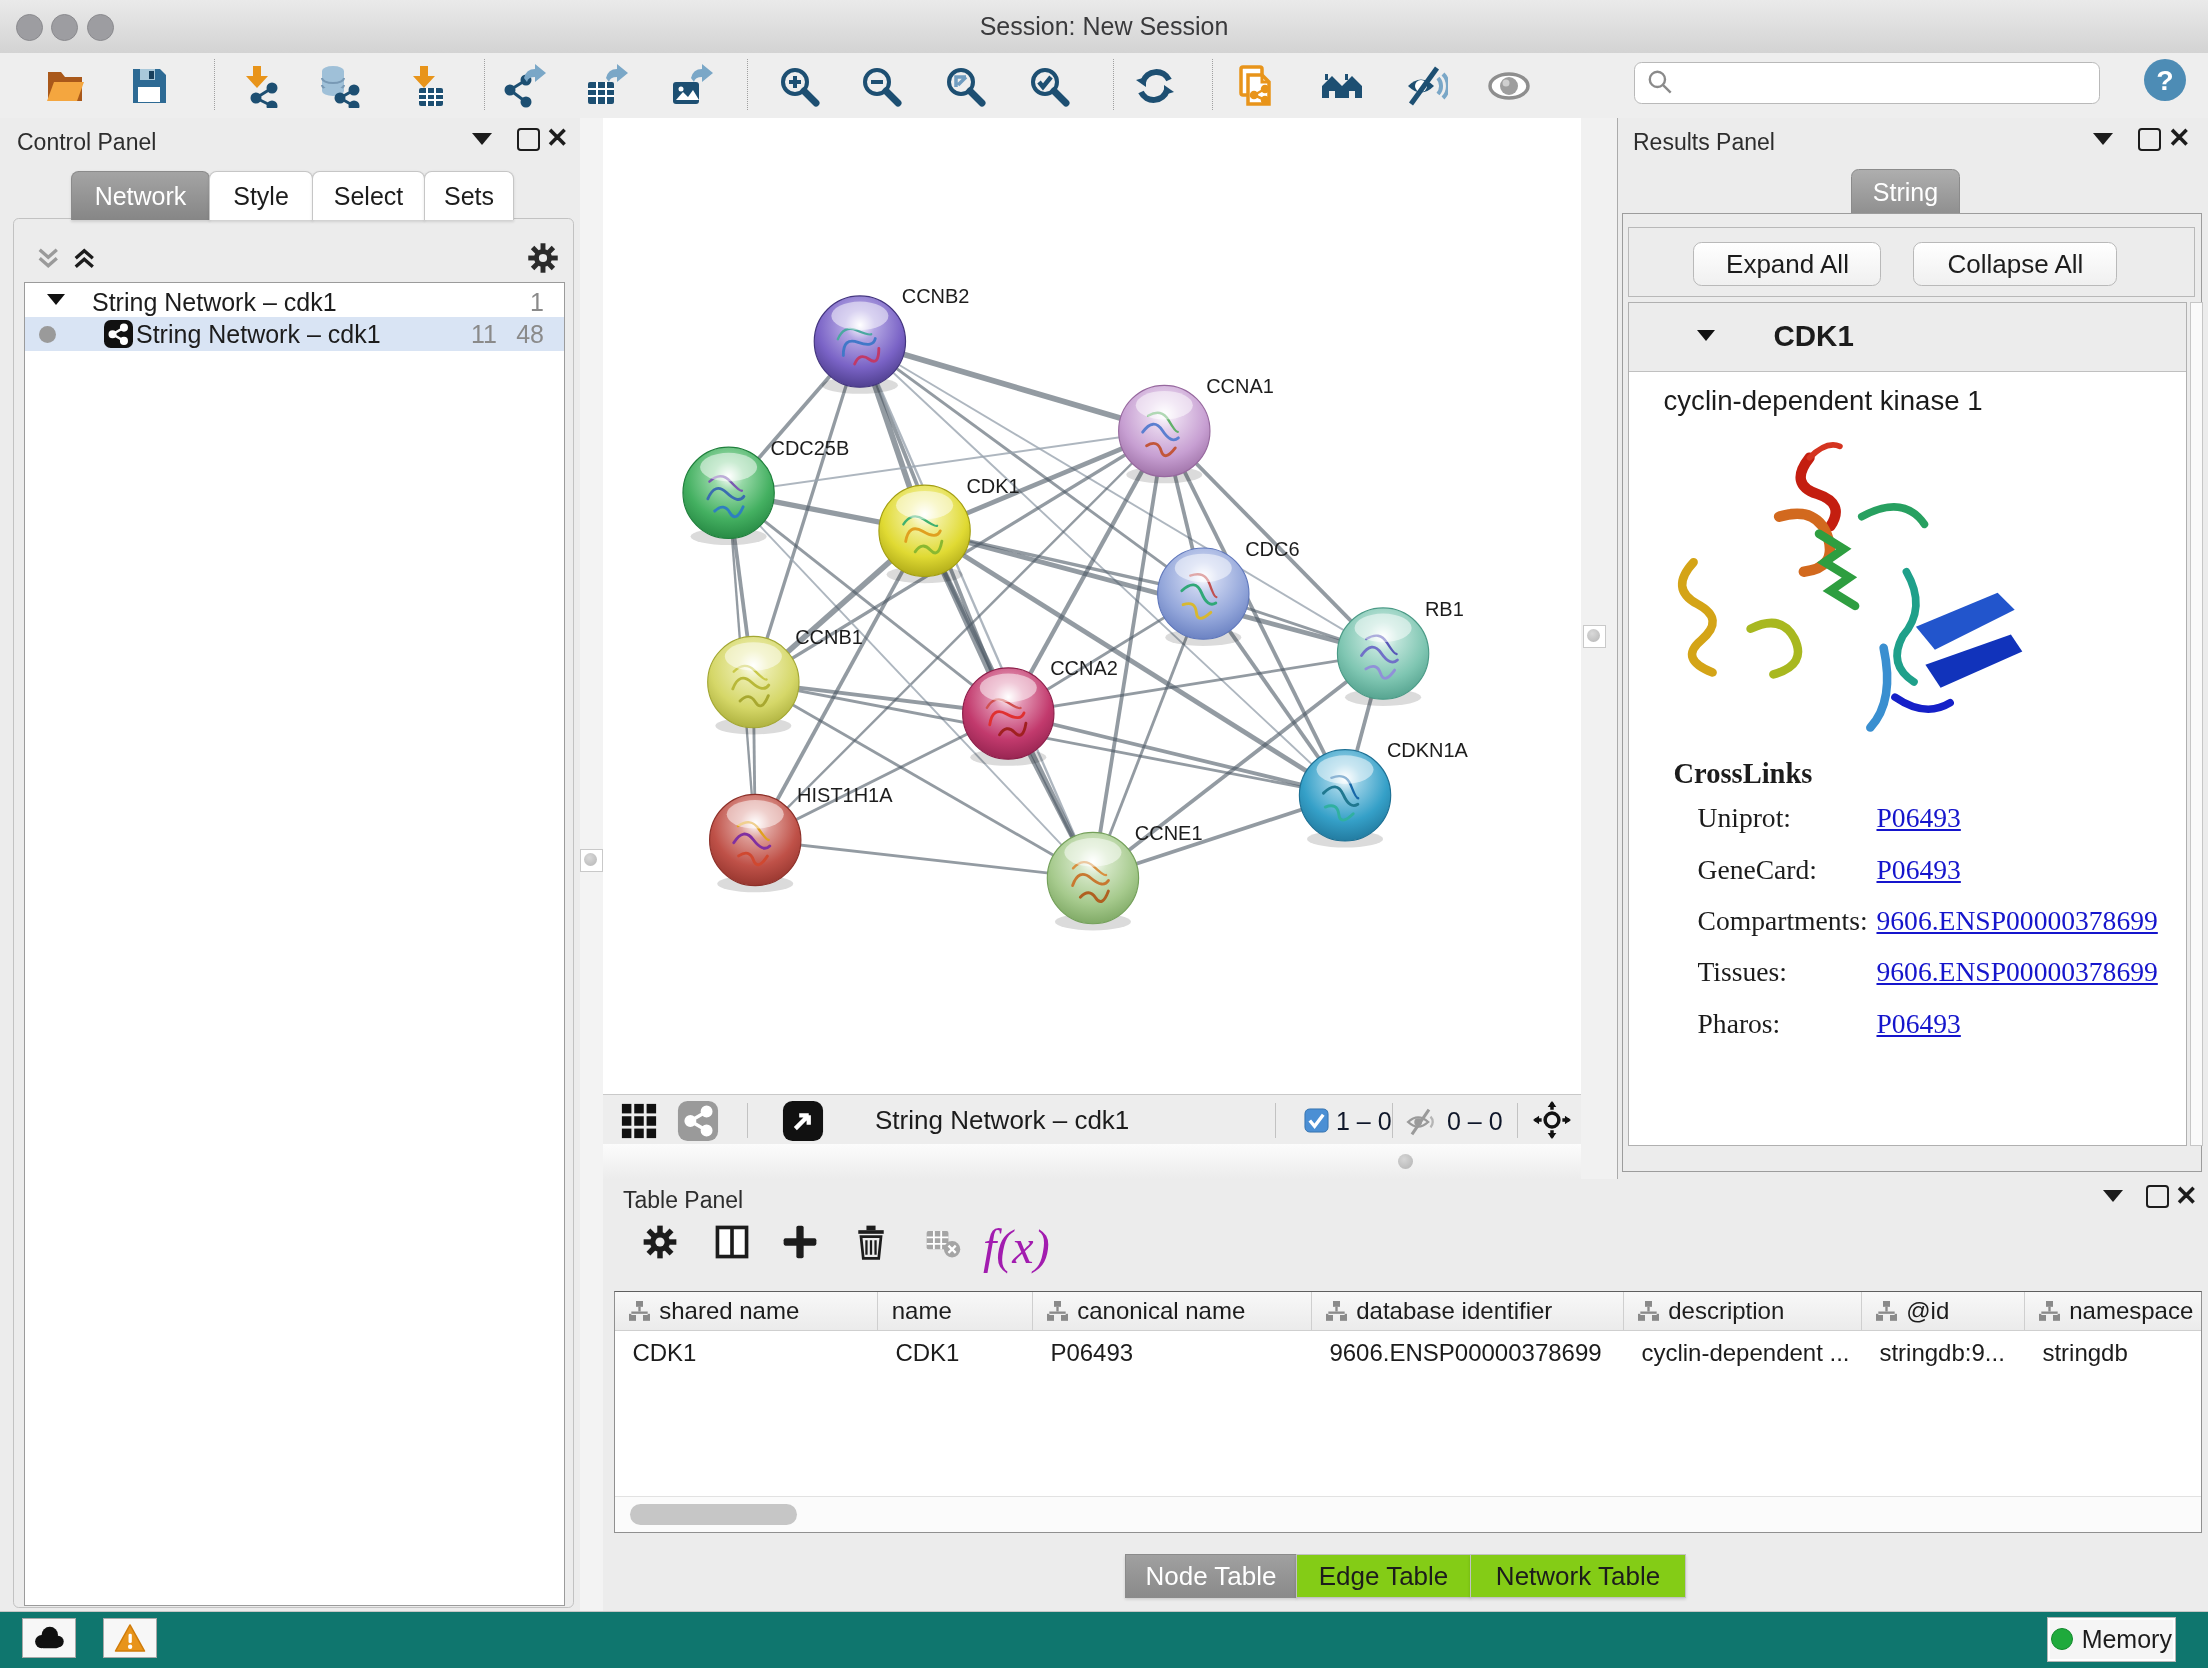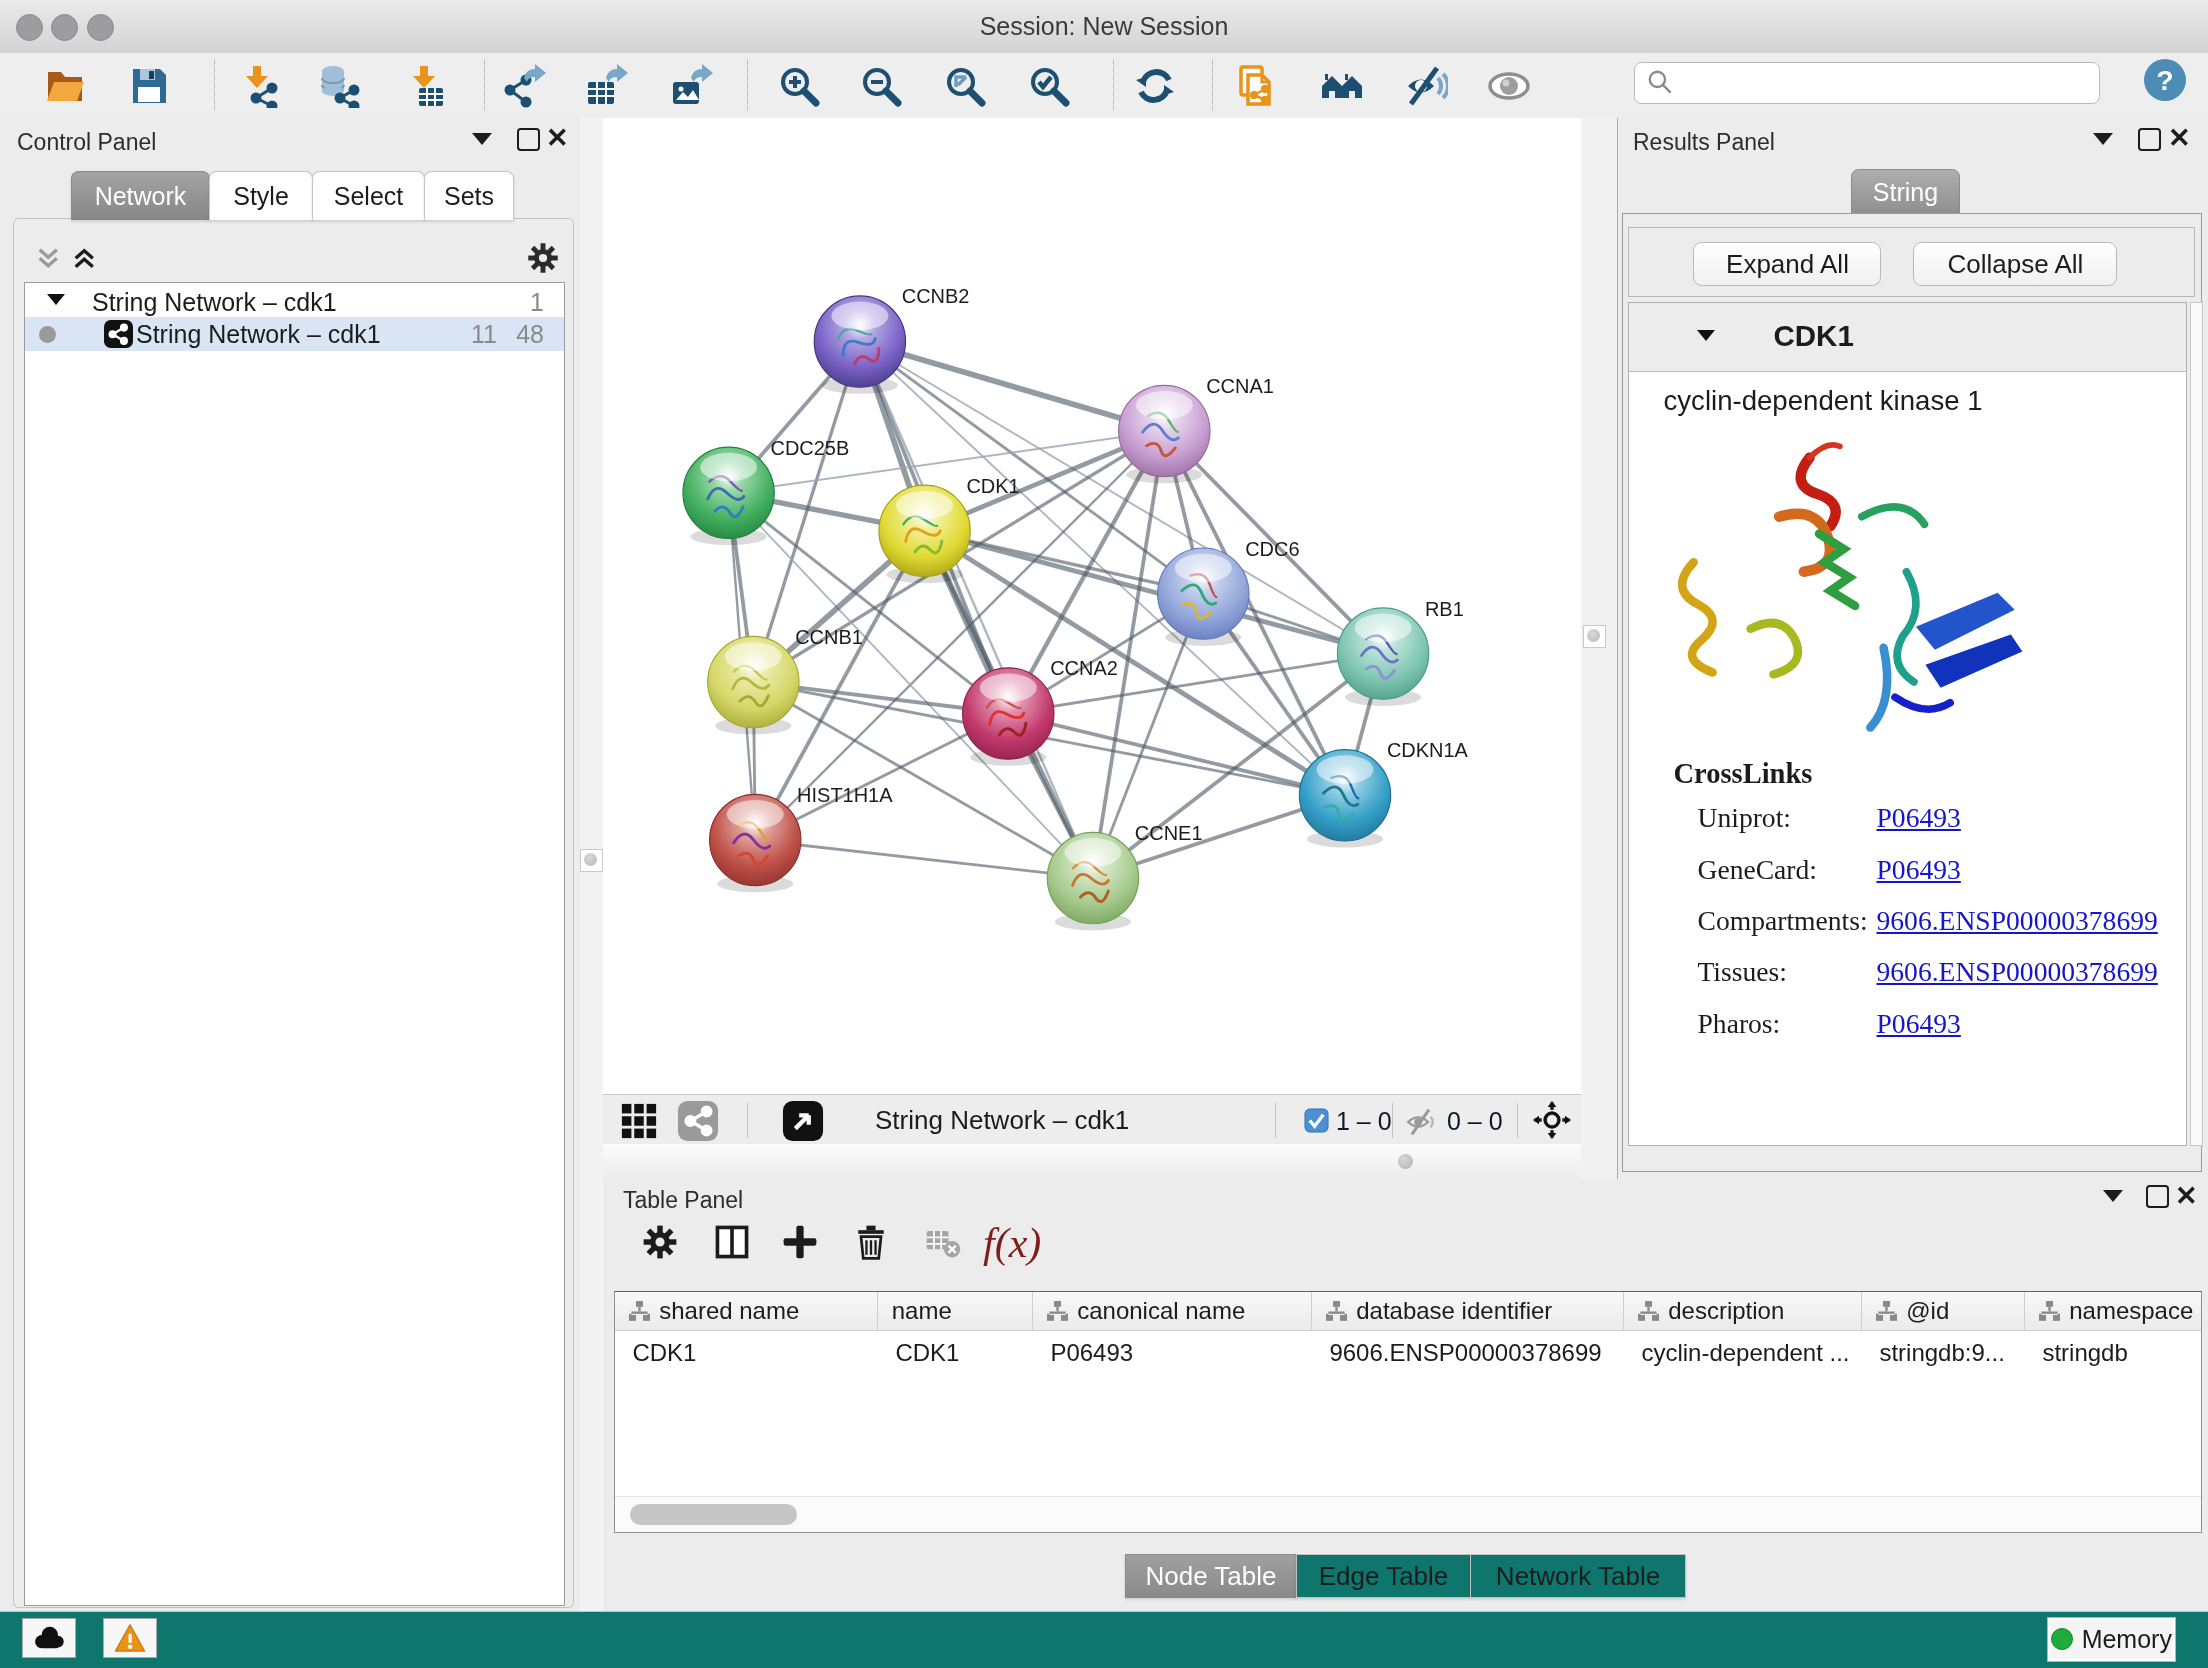--- a/index.html
+++ b/index.html
@@ -91,21 +91,21 @@
   #tbl-head{position:absolute;left:0;top:0;height:38px;display:flex;
     background:linear-gradient(#f8f8f8,#ebebeb);border-bottom:1px solid #cfcfcf;}
   .hcell{height:38px;display:flex;align-items:center;justify-content:flex-start;
     border-right:1px solid #cfcfcf;font-size:24px;box-sizing:border-box;padding-left:13.3px;gap:9.5px;}
   #tbl-body{position:absolute;left:0;top:39px;display:flex;}
   .bcell{font-size:24px;padding:7.6px 0 0 17px;box-sizing:border-box;height:38px;
     white-space:nowrap;overflow:hidden;}
   #tbl-hscroll{position:absolute;left:0;top:204px;width:100%;height:35px;background:#fbfbfb;
     border-top:1px solid #e2e2e2;}
   #tbl-thumb{position:absolute;left:14.3px;top:6.7px;width:167px;height:21px;border-radius:10.5px;background:#c6c6c6;}
-  .btab{position:absolute;top:375px;height:42px;background:#0f766e;border:1px solid #c2c2c2;
+  .btab{position:absolute;top:375px;height:42px;background:#84cc16;border:1px solid #c2c2c2;
     font-size:26px;text-align:center;line-height:42px;box-shadow:0 1.9px 2.9px rgba(0,0,0,.15);}
   .btab.sel{background:linear-gradient(#a0a0a0,#8a8a8a);color:#fff;border-color:#8b8b8b;}
   
   #statusbar{left:0;top:1611px;width:2208px;height:57px;background:#0f766e;border-top:1px solid #c6c6c6;}
   .sbtn{position:absolute;top:5.7px;width:54px;height:40px;background:#f7f7f7;border:1.9px solid #a8a8a8;
     display:flex;align-items:center;justify-content:center;box-sizing:border-box;}
   #memory-btn{position:absolute;left:2047px;top:4.8px;width:129px;height:45px;background:#f5f5f5;
     border:1.9px solid #b5b5b5;display:flex;align-items:center;justify-content:center;gap:8.6px;
     font-size:25px;box-sizing:border-box;box-shadow:inset 0 0 0 1.9px #fff;}
   #memory-dot{width:20px;height:20px;border-radius:50%;background:#1faa3c;border:1px solid #128a2c;}
@@ -781,21 +781,21 @@
     <span class="ttbtn" style="left:320px">
       <svg width="40" height="40" viewBox="0 0 44 44">
           <rect x="4" y="10" width="24" height="20" rx="2" fill="#a5a5a5"></rect>
           <g stroke="#fff" stroke-width="2">
             <path d="M4 17 h24 M4 24 h24 M12 10 v20 M20 10 v20"></path>
           </g>
           <circle cx="32" cy="30" r="9" fill="#a5a5a5"></circle>
           <path d="M28 26 l8 8 M36 26 l-8 8" stroke="#fff" stroke-width="2.5"></path>
         </svg>
       </span>
-    <span class="abs" style="left:380px;top:40px;width:76px;font-family:'Liberation Serif',serif;font-style:italic;font-size:42px;color:#7f1d1d;">f(x)</span>
+    <span class="abs" style="left:380px;top:40px;width:76px;font-family:'Liberation Serif',serif;font-style:italic;font-size:48px;color:#a21caf;">f(x)</span>
 
     <div id="tbl" class="abs">
       <div id="tbl-head">
           <div class="hcell" style="width: 263px;">
             <svg width="21" height="21" viewBox="0 0 18 18">
               <g fill="#8a8a8a">
                 <rect x="6" y="0" width="6" height="5"></rect>
                 <rect x="8" y="5" width="2" height="4"></rect>
                 <rect x="2" y="9" width="14" height="2"></rect>
                 <rect x="0" y="11" width="2" height="2"></rect>

